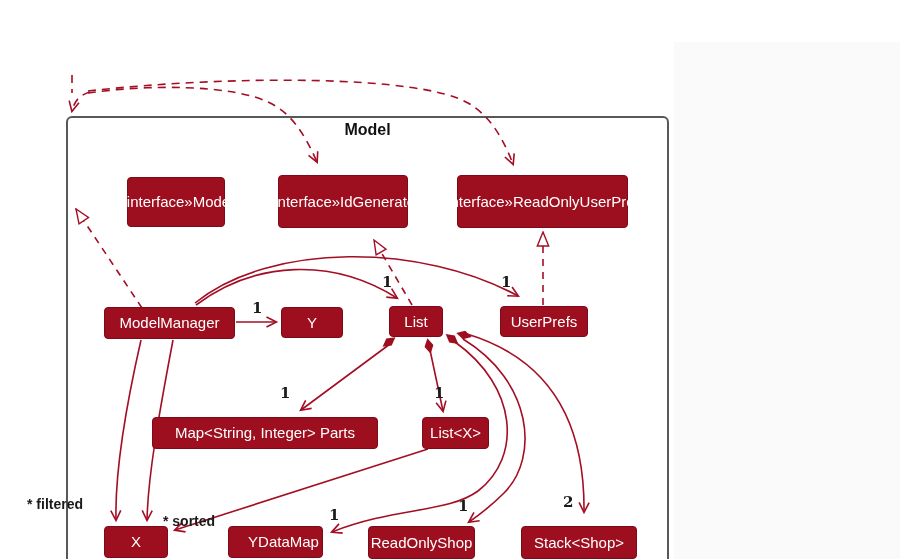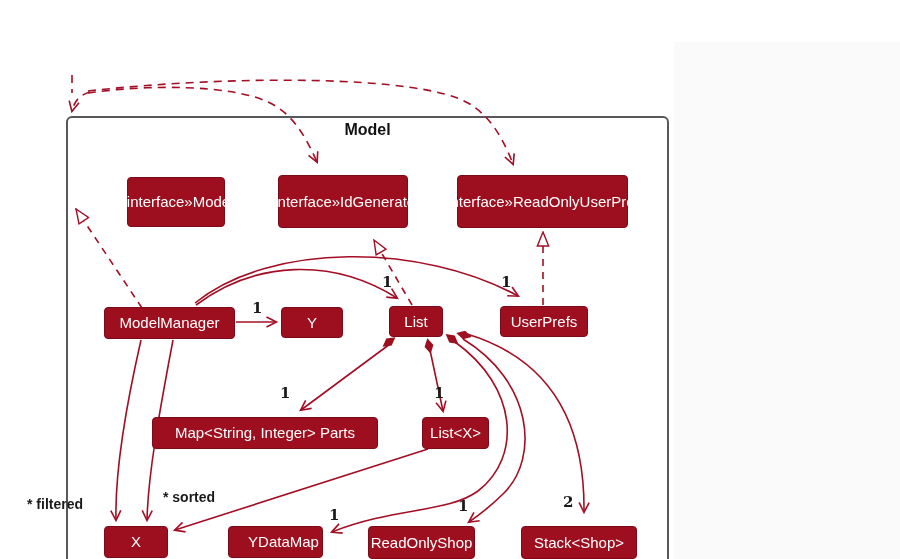--- a/index.html
+++ b/index.html
@@ -116,16 +116,16 @@
   <div class="mult" style="left:252px;top:270px;">1</div>
   <div class="mult" style="left:382px;top:244px;">1</div>
   <div class="mult" style="left:501px;top:244px;">1</div>
   <div class="mult" style="left:280px;top:355px;">1</div>
   <div class="mult" style="left:434px;top:355px;">1</div>
   <div class="mult" style="left:329px;top:477px;">1</div>
   <div class="mult" style="left:458px;top:468px;">1</div>
   <div class="mult" style="left:563px;top:464px;">2</div>
 
   <div class="role" style="left:27px;top:467px;">* filtered</div>
-  <div class="role" style="left:163px;top:460px;">* sorted</div>
+  <div class="role" style="left:163px;top:484px;">* sorted</div>
   <div class="role" style="left:177px;top:528px;">* all</div>
 
 </div>
 
 </body></html>

